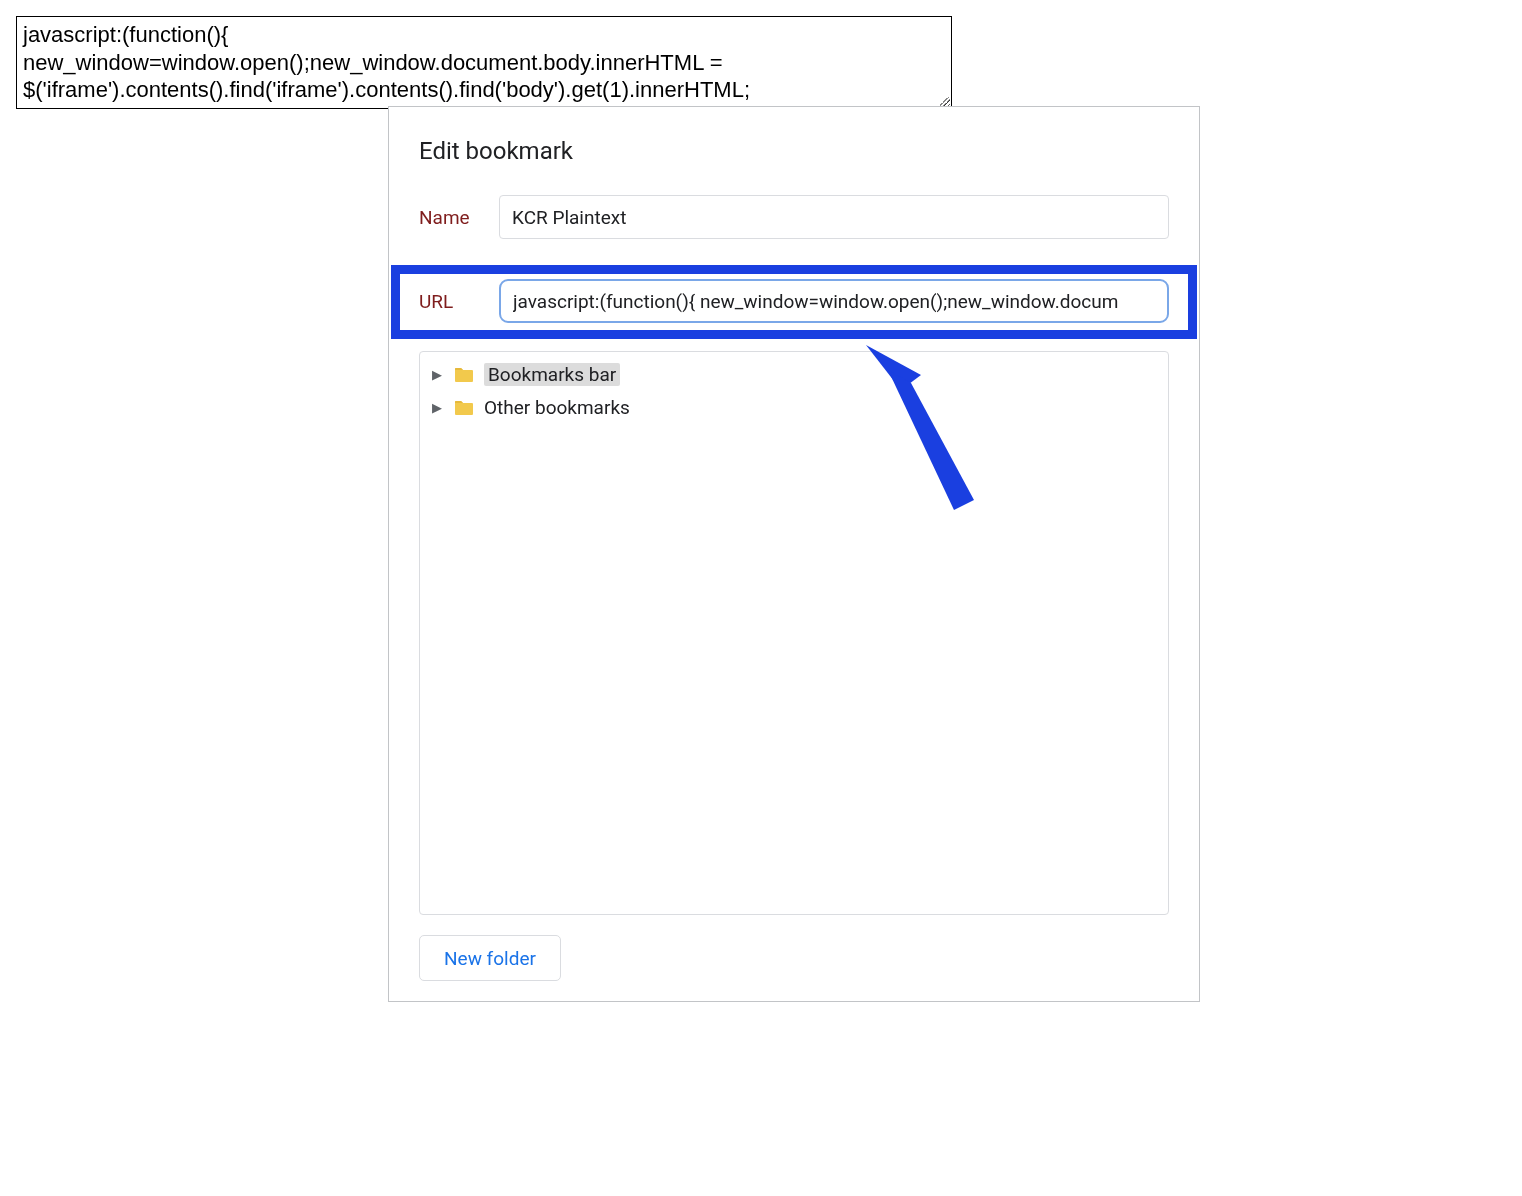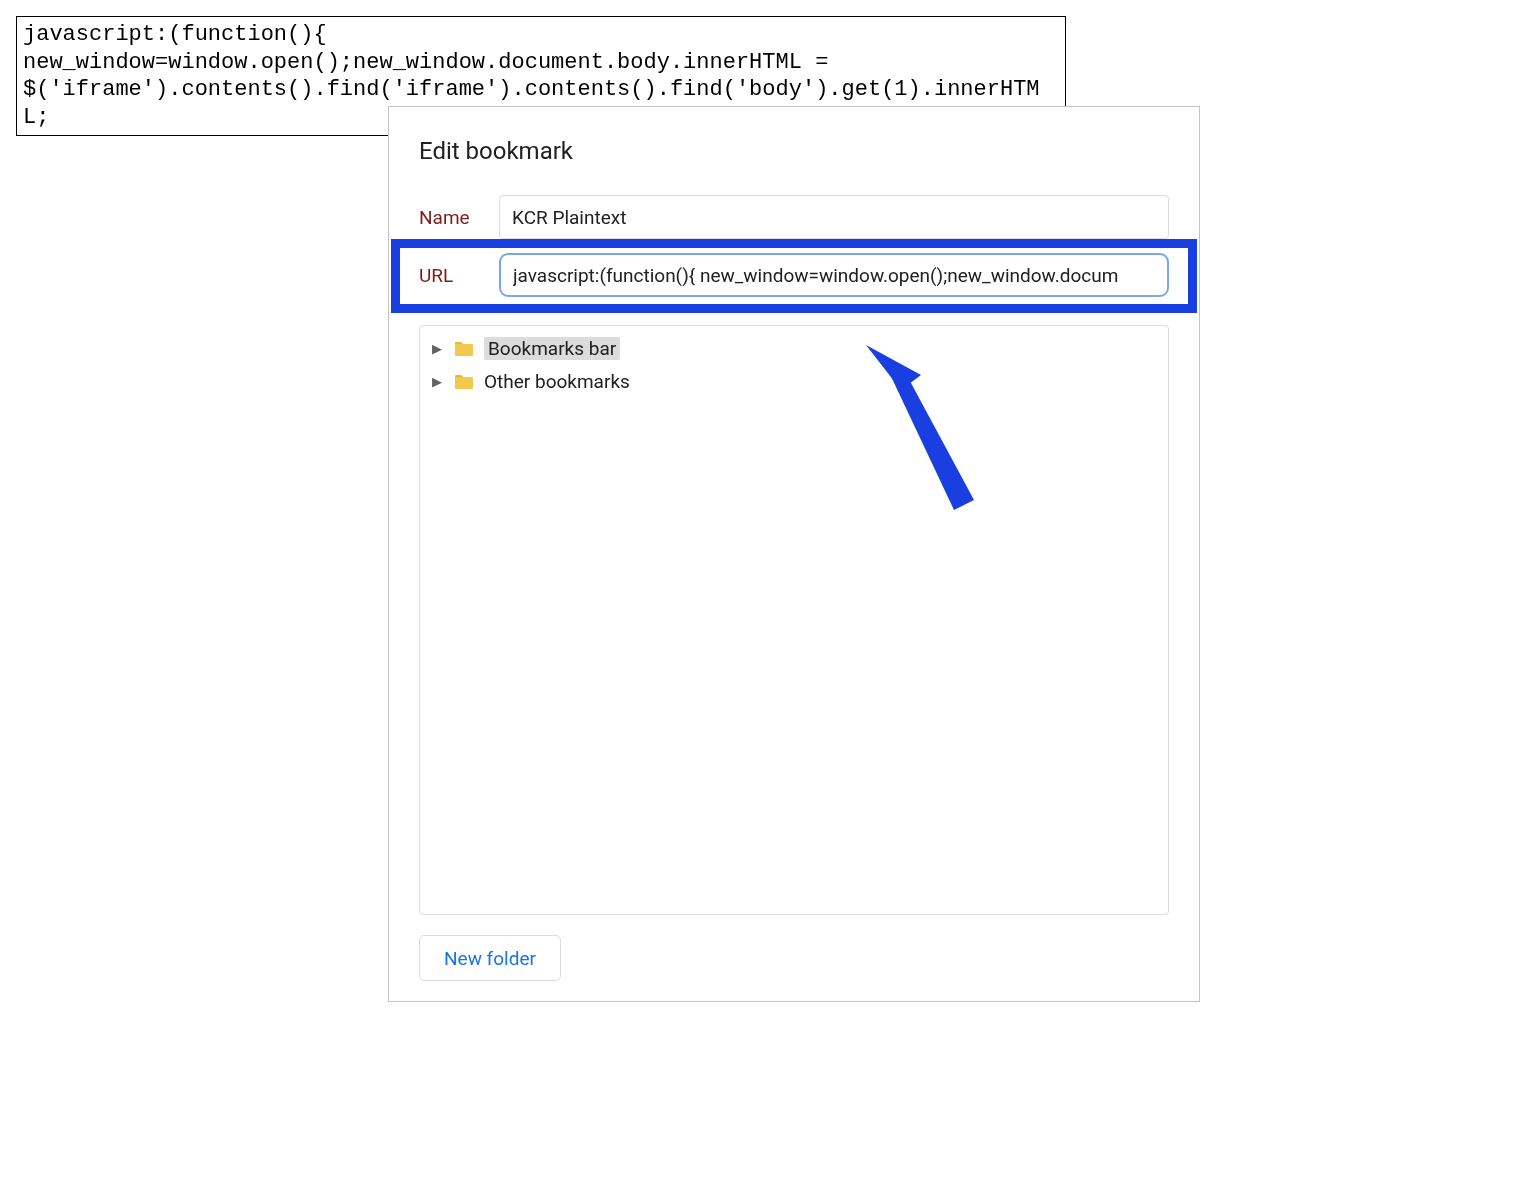--- a/index.html
+++ b/index.html
@@ -7,24 +7,24 @@
       margin: 0;
       padding: 16px;
       font-family: -apple-system, BlinkMacSystemFont, "Segoe UI", Roboto, Arial, sans-serif;
       background: #fff;
       width: 1522px;
       height: 1196px;
     }
     .code-box {
       border: 1px solid #000;
       padding: 4px 6px;
-      font-family: Liberation Mono, monospace;
+      font-family: Liberation Sans, sans-serif;
       font-size: 22px;
       line-height: 1.25;
-      width: 1050px;
+      width: 936px;
       white-space: pre-wrap;
       word-break: break-all;
       resize: both;
       overflow: auto;
       min-height: 72px;
       position: relative;
     }
     .code-box::after{
       content:"";
       position:absolute;
@@ -68,20 +68,21 @@
       border-radius: 4px;
       padding: 0 12px;
       font-size: 19px;
       color: #202124;
       font-family: inherit;
       outline: none;
       background:#fff;
     }
     .url-row {
       position: relative;
+      margin-top: 26px;
     }
     .url-input {
       border: 2px solid #7aa7e8;
       border-radius: 9px;
     }
     .highlight-box {
       position: absolute;
       left: -28px;
       right: -28px;
       top: -14px;

